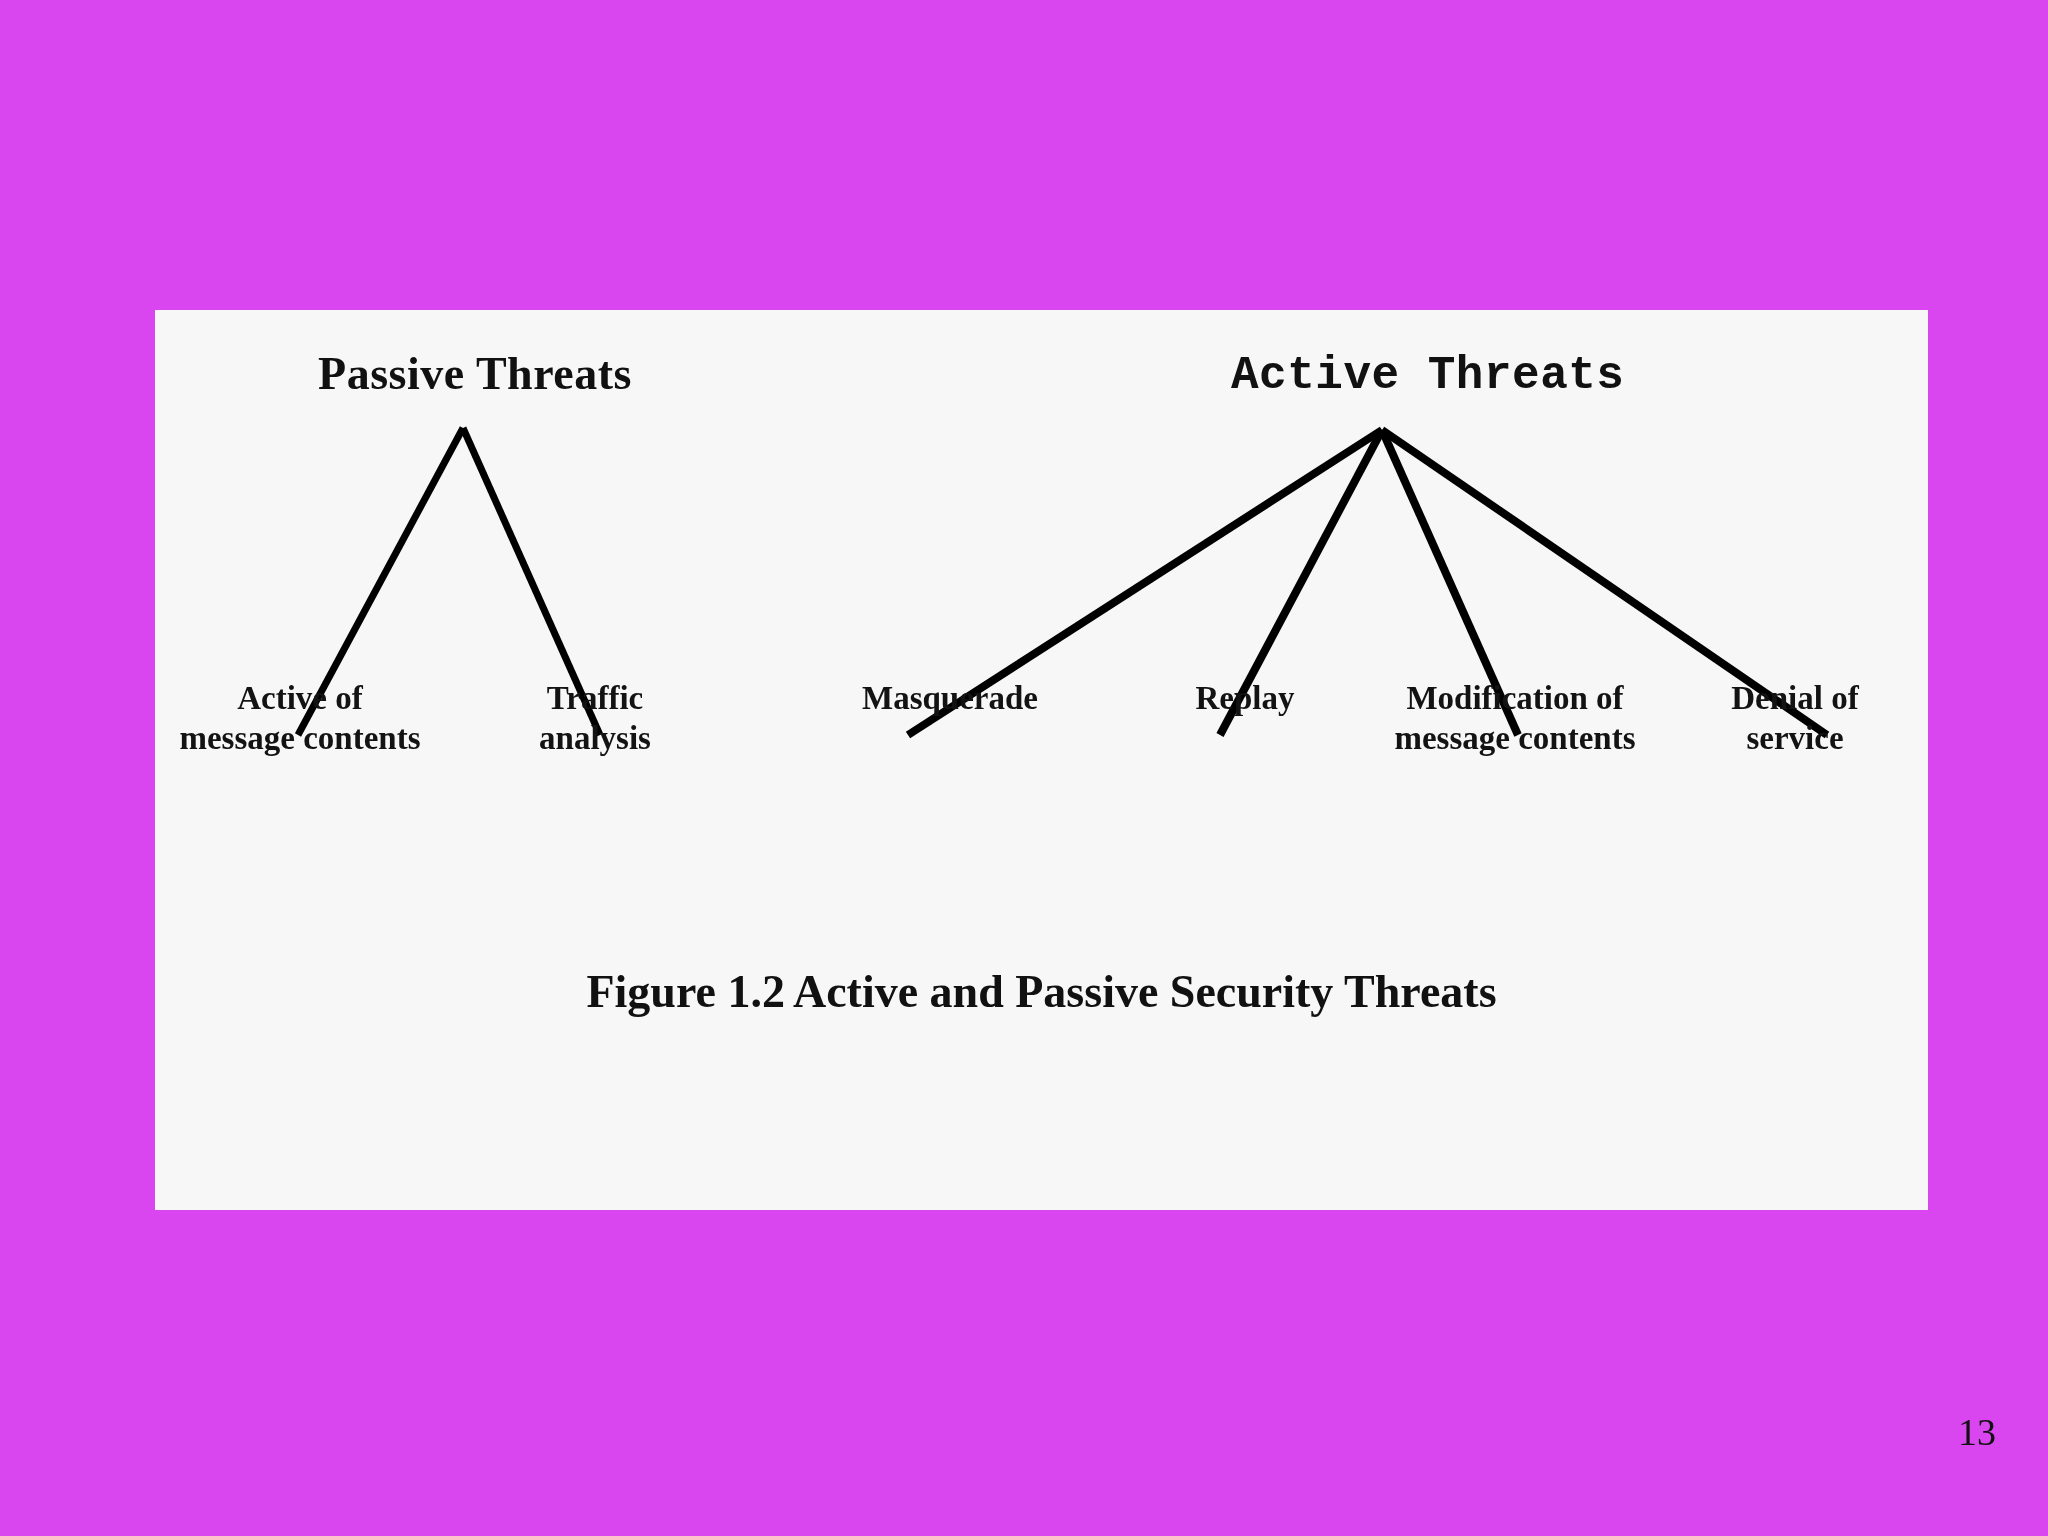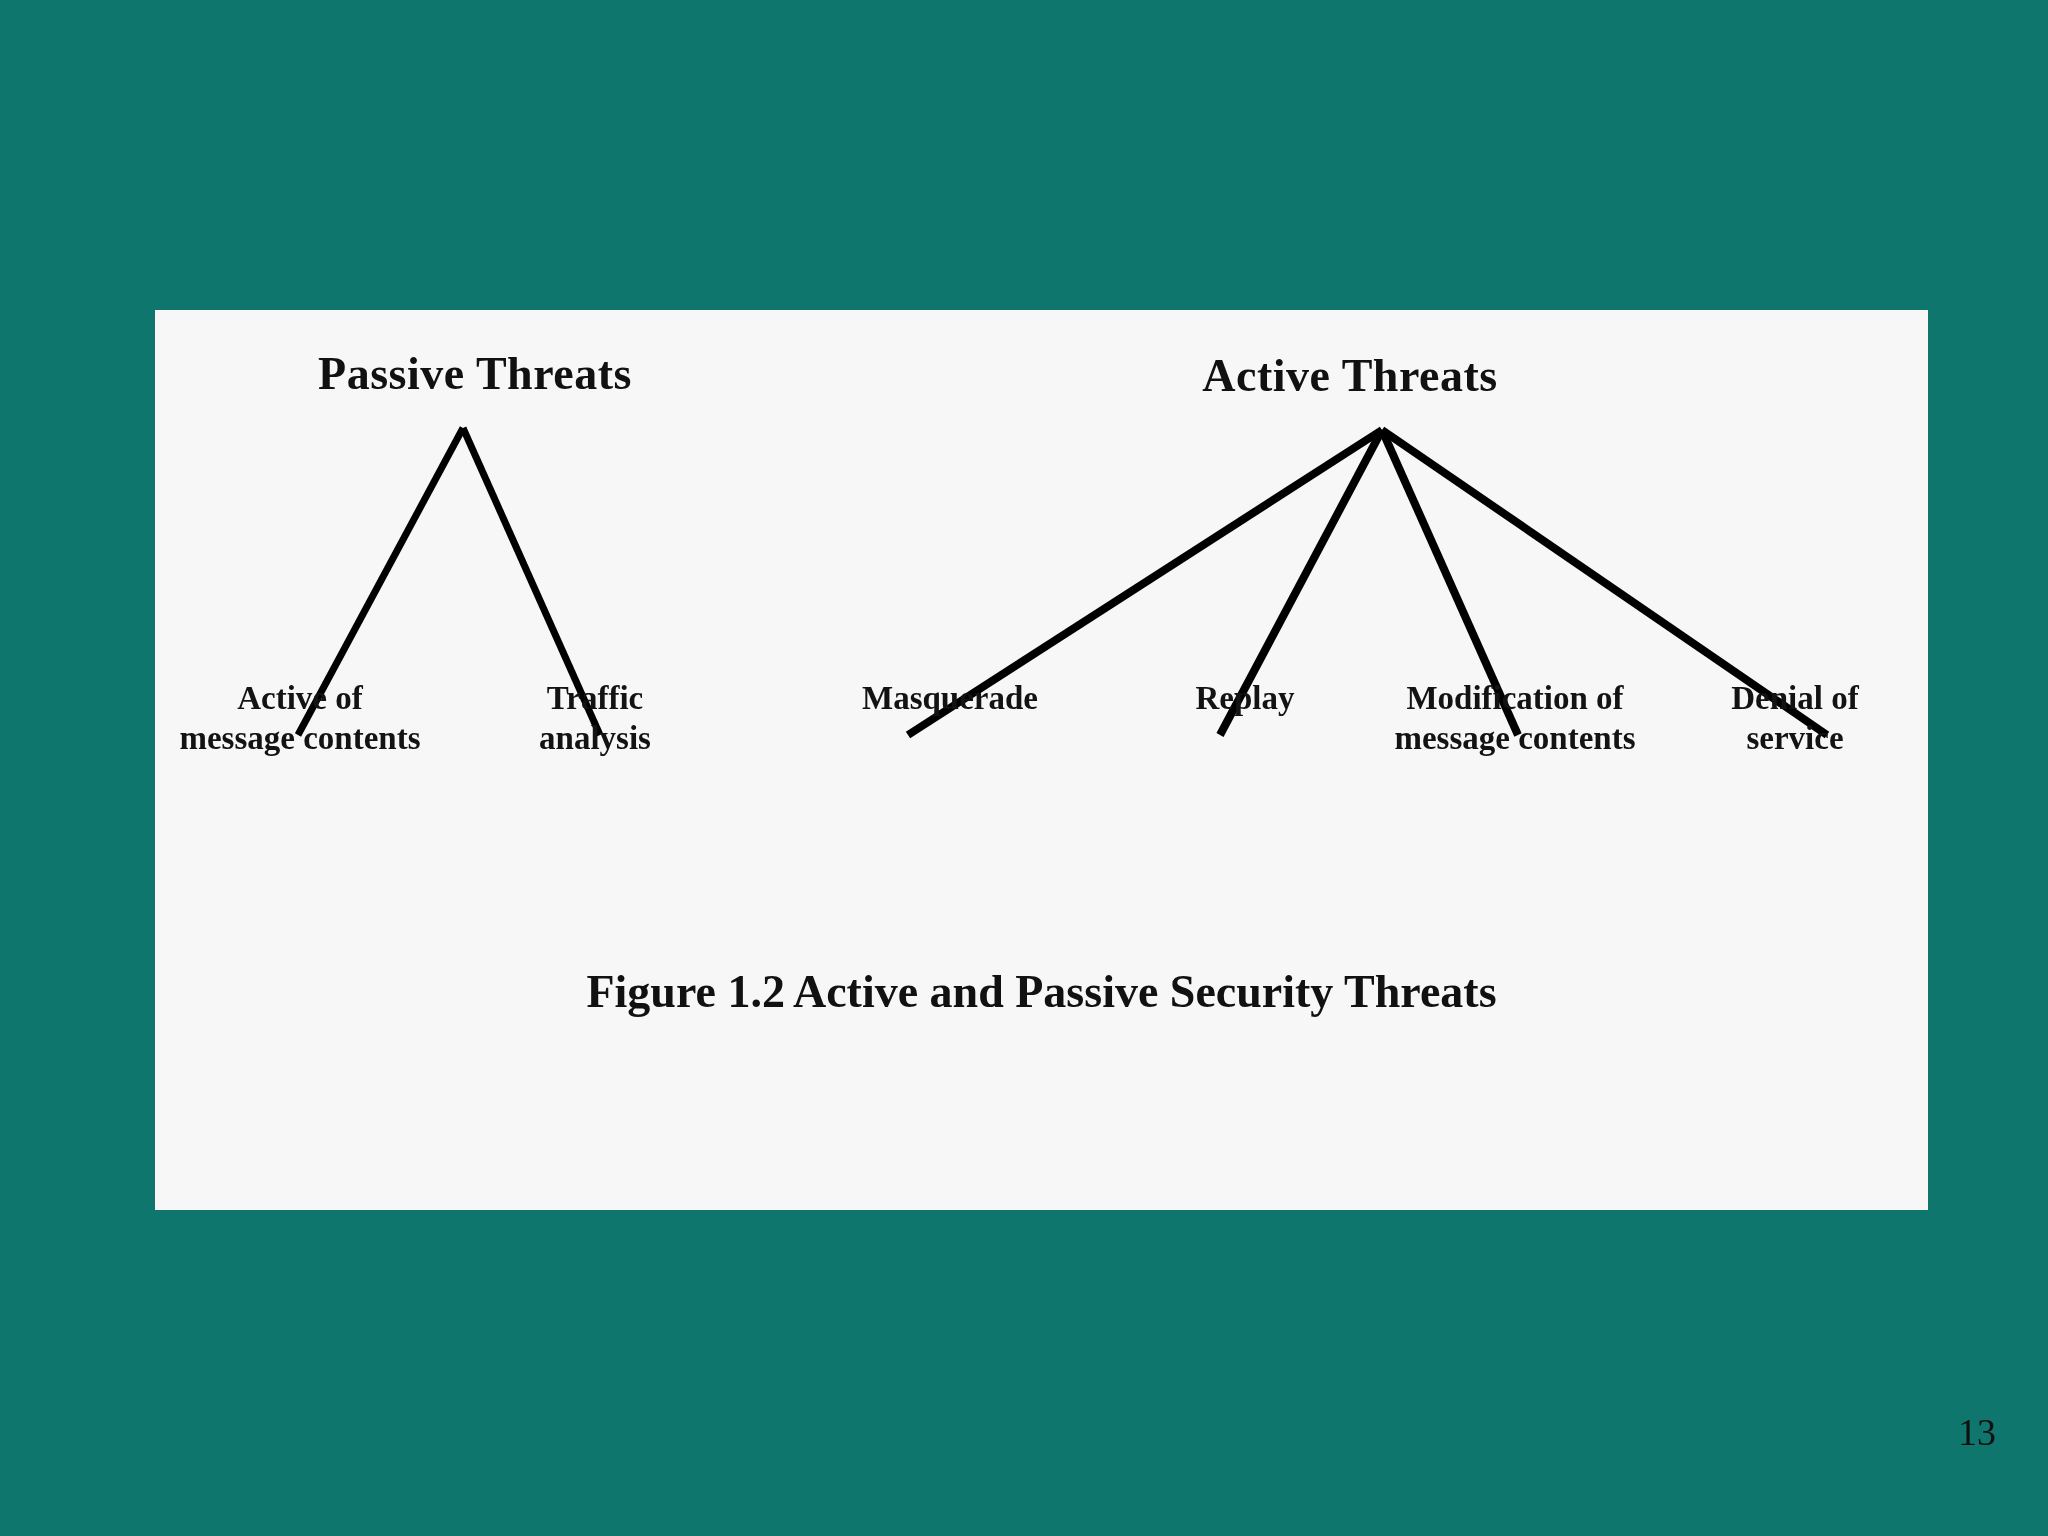--- a/index.html
+++ b/index.html
@@ -5,21 +5,21 @@
 <style>
   html, body {
     margin: 0;
     padding: 0;
     background: #ffffff;
   }
   #slide {
     position: relative;
     width: 2048px;
     height: 1536px;
-    background: #0f766e;
+    background: #d946ef;
     overflow: hidden;
     font-family: "Liberation Serif", "DejaVu Serif", serif;
   }
 
   
   #figure-panel {
     position: absolute;
     left: 155px;
     top: 310px;
     width: 1773px;
@@ -48,23 +48,24 @@
     text-align: center;
     white-space: nowrap;
     letter-spacing: 0.5px;
   }
   #heading-passive {
     left: 140px;
     top: 40px;
     width: 360px;
   }
   #heading-active {
-    left: 1015px;
+    left: 1076px;
     top: 42px;
     width: 360px;
+    font-family: Liberation Mono, monospace;
   }
 
   
   .leaf-label {
     position: absolute;
     font-family: "Liberation Serif", "DejaVu Serif", serif;
     font-weight: bold;
     font-size: 33px;
     line-height: 1.22;
     color: #131313;

